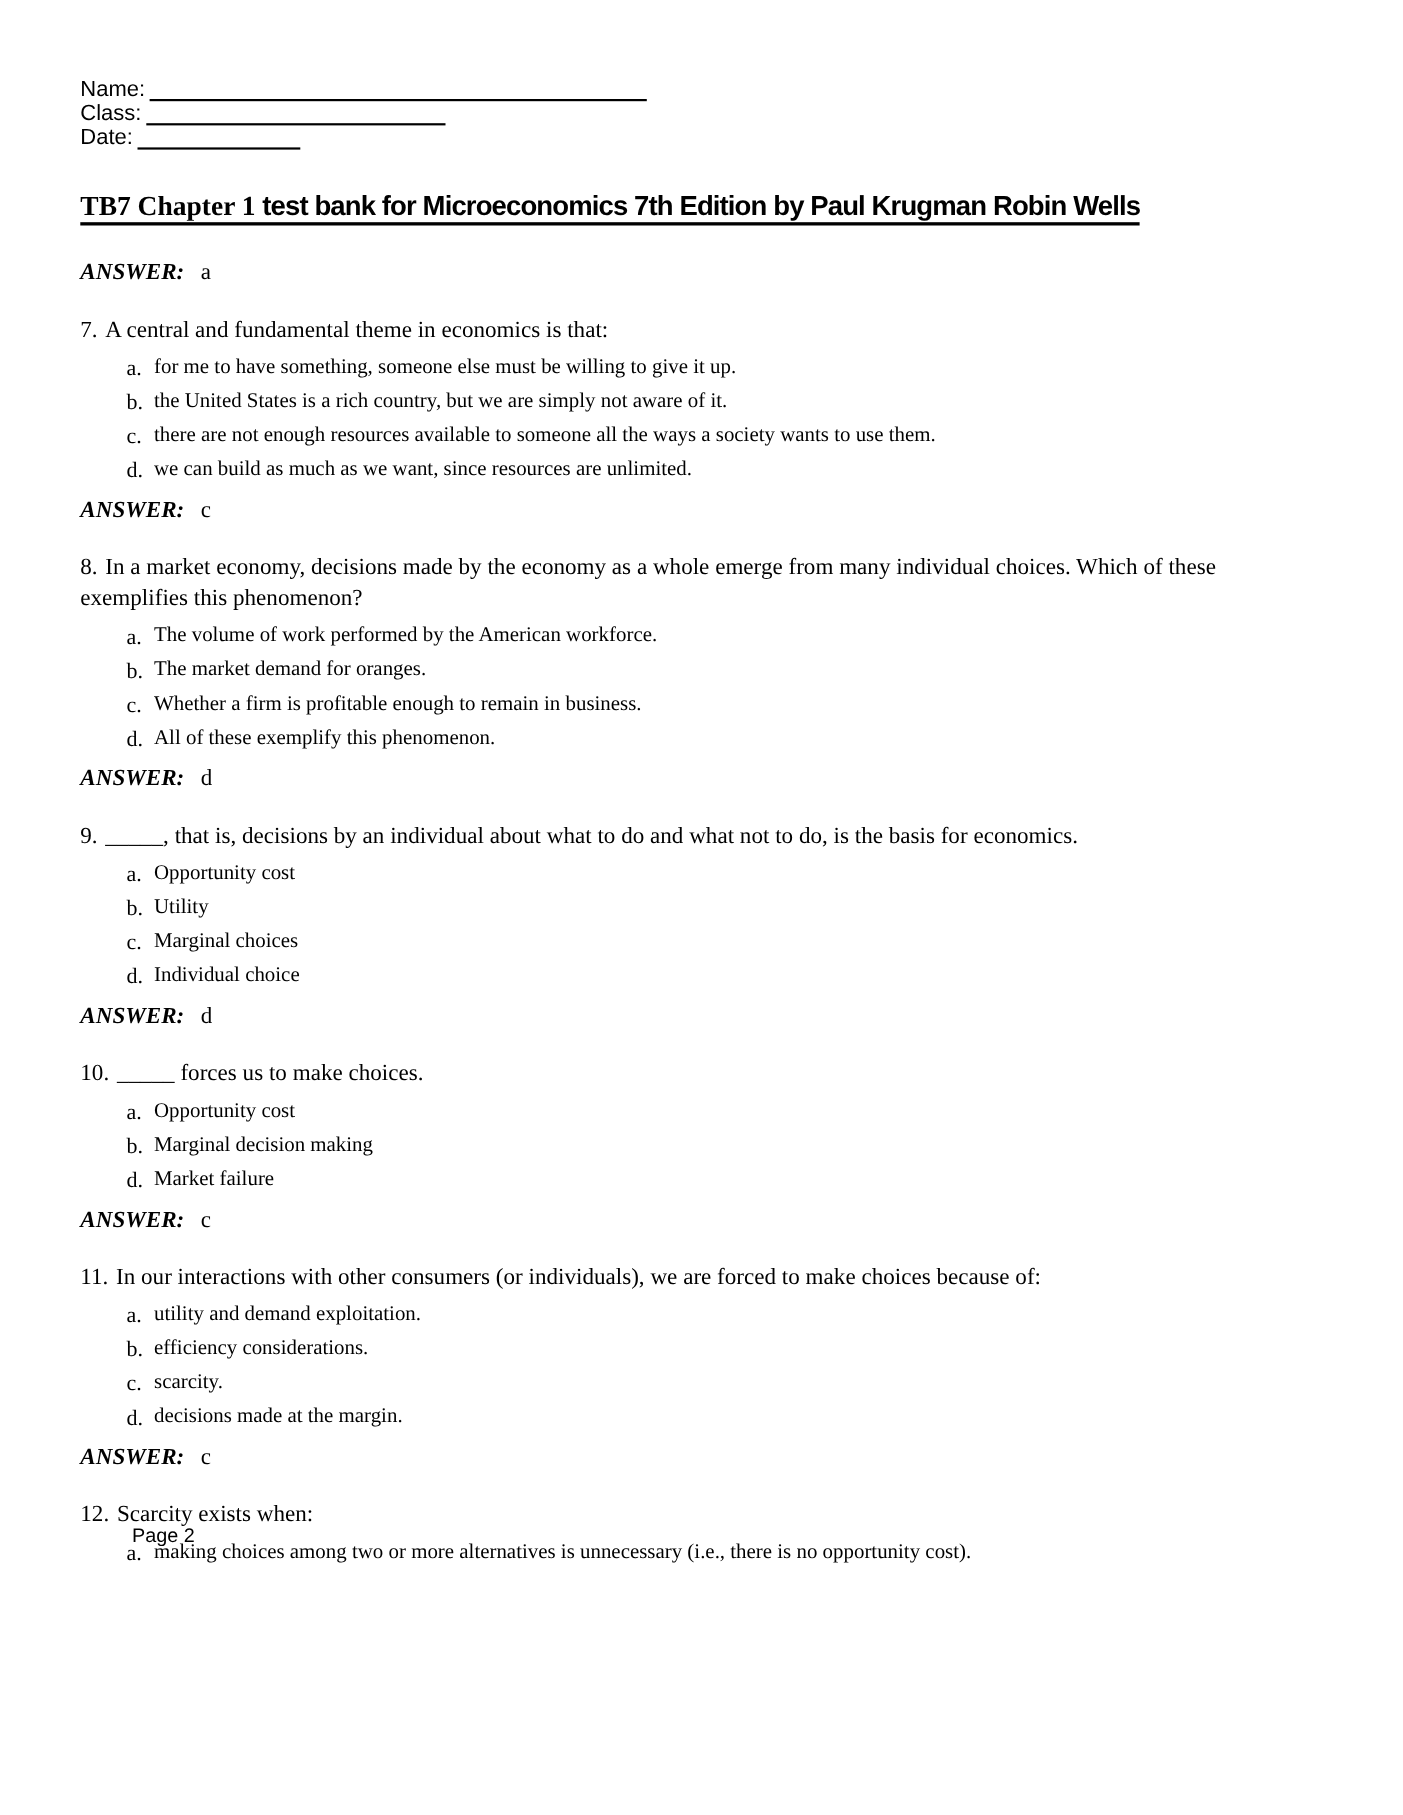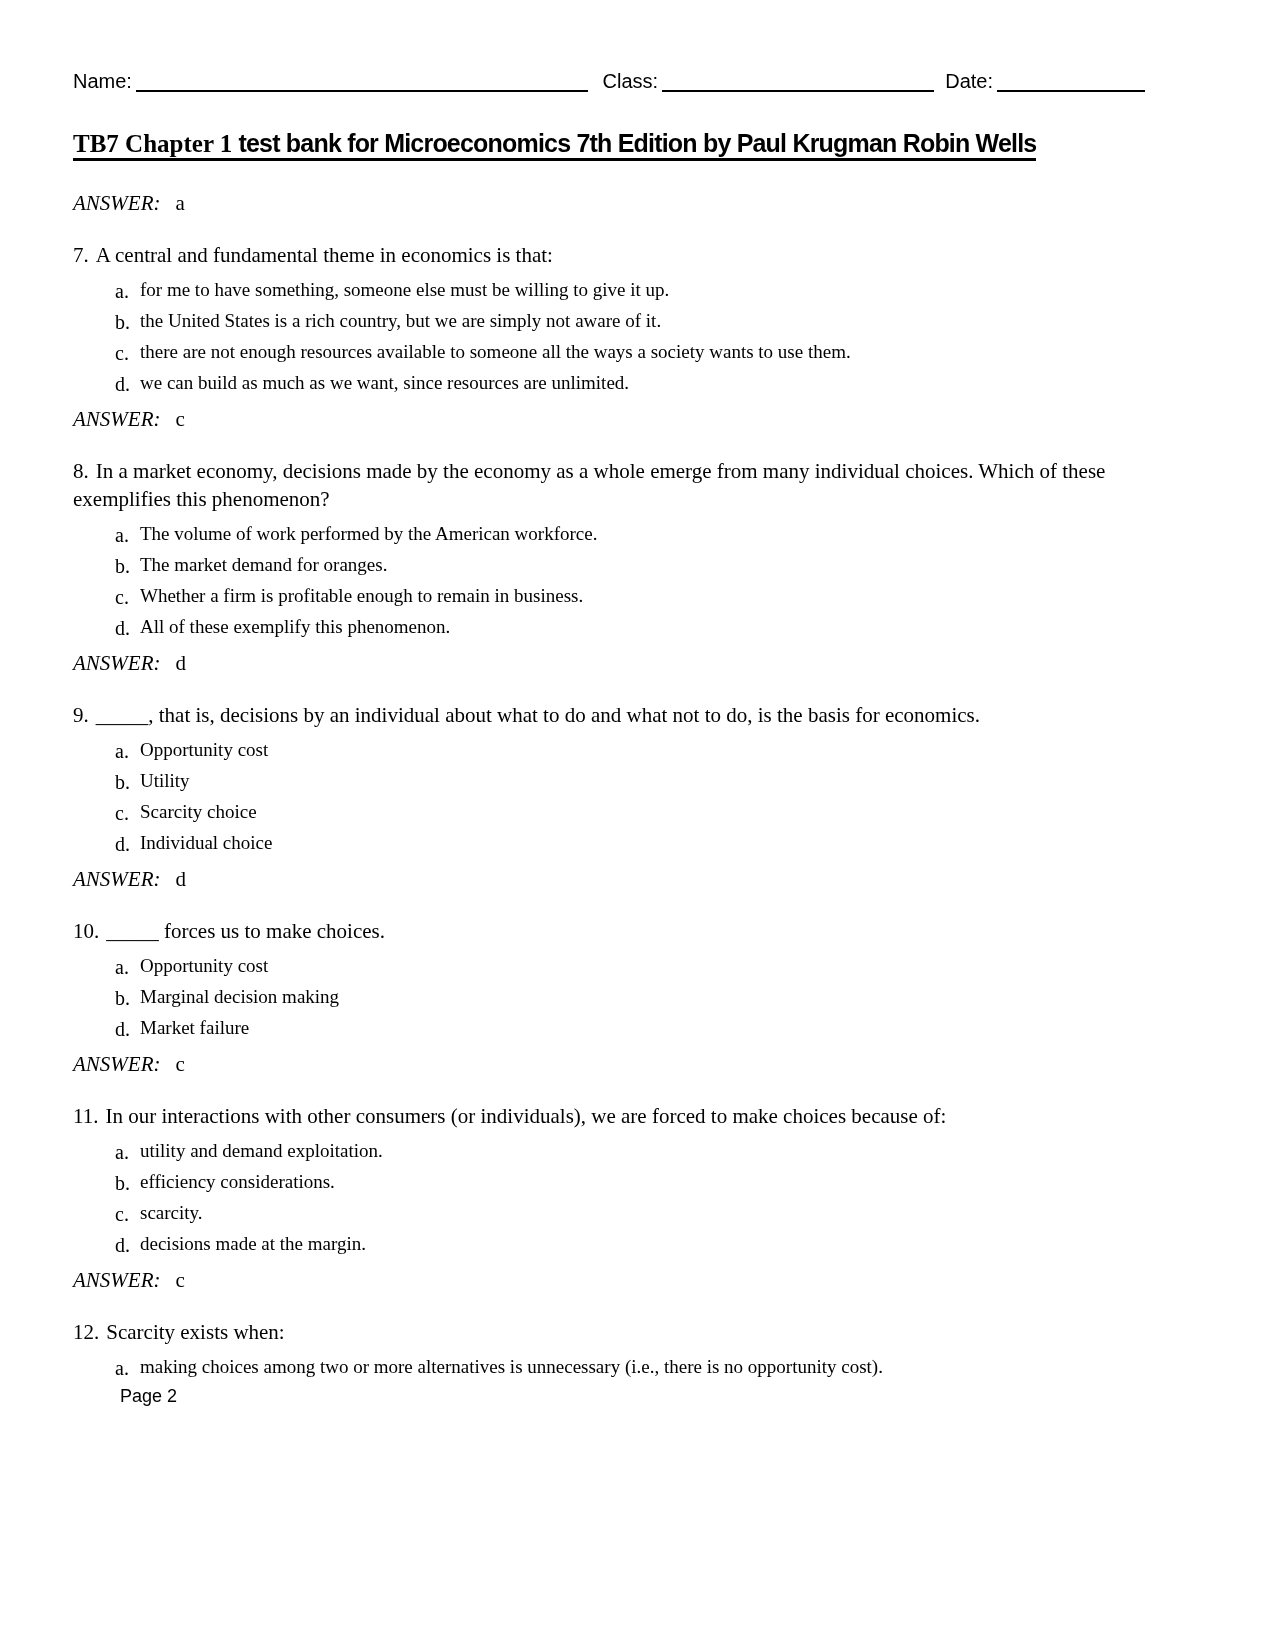--- a/index.html
+++ b/index.html
@@ -14,20 +14,21 @@
     overflow: hidden;
   }
   
   .header-row {
     display: flex;
     align-items: flex-start;
     padding: 70px 130px 16px 73px;
     font-family: "Liberation Sans", "DejaVu Sans", sans-serif;
     font-size: 20px;
     line-height: 22px;
+    flex-direction: column;
   }
   .h-field { display: flex; align-items: flex-end; white-space: nowrap; }
   .h-label { padding-right: 4px; }
   .h-line { border-bottom: 2px solid #000; height: 20px; }
   .h-line.name { width: 452px; }
   .h-line.class { width: 272px; }
   .h-line.date { width: 148px; }
   .h-gap1 { width: 16px; }
   .h-gap2 { width: 12px; }
 
@@ -65,21 +66,21 @@
     display: inline-block;
     width: 25px;
     font-size: 20px;
     transform: translateY(2px);
   }
   .answer-line {
     margin: 12px 0 0 0;
     font-size: 21px;
     line-height: 28px;
   }
-  .answer-label { font-style: italic; }
+  .answer-label { font-style: italic; font-weight: bold; }
   .answer-value { margin-left: 15px; }
 
   
   .footer {
     position: absolute;
     left: 120px;
     top: 1386px;
     font-family: "Liberation Sans", "DejaVu Sans", sans-serif;
     font-size: 18px;
   }
@@ -138,21 +139,21 @@
         <div class="option"><span class="opt-letter">d.</span><span class="opt-text">All of these exemplify this phenomenon.</span></div>
       </div>
       <p class="answer-line"><span class="answer-label">ANSWER:</span><span class="answer-value">d</span></p>
     </div>
 
     <div class="question">
       <p class="q-text"><span class="q-num">9.</span><span>_____, that is, decisions by an individual about what to do and what not to do, is the basis for economics.</span></p>
       <div class="options">
         <div class="option"><span class="opt-letter">a.</span><span class="opt-text">Opportunity cost</span></div>
         <div class="option"><span class="opt-letter">b.</span><span class="opt-text">Utility</span></div>
-        <div class="option"><span class="opt-letter">c.</span><span class="opt-text">Scarcity choice</span></div>
+        <div class="option"><span class="opt-letter">c.</span><span class="opt-text">Marginal choices</span></div>
         <div class="option"><span class="opt-letter">d.</span><span class="opt-text">Individual choice</span></div>
       </div>
       <p class="answer-line"><span class="answer-label">ANSWER:</span><span class="answer-value">d</span></p>
     </div>
 
     <div class="question">
       <p class="q-text"><span class="q-num">10.</span><span>_____ forces us to make choices.</span></p>
       <div class="options">
         <div class="option"><span class="opt-letter">a.</span><span class="opt-text">Opportunity cost</span></div>
         <div class="option"><span class="opt-letter">b.</span><span class="opt-text">Marginal decision making</span></div>

